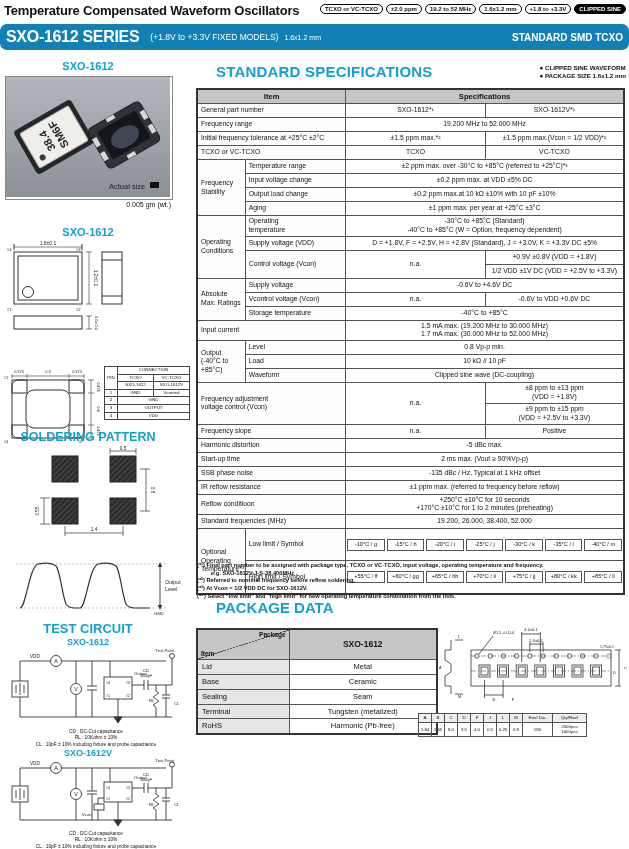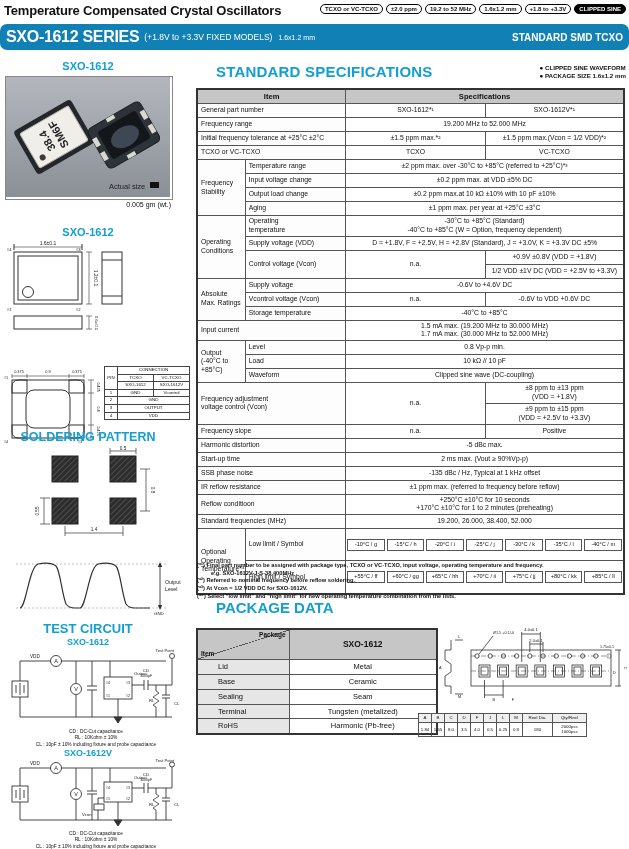--- a/index.html
+++ b/index.html
@@ -7,21 +7,21 @@
         font-family:"Liberation Sans",sans-serif;color:#111;}
   .abs{position:absolute;}
   
   .doc-title{left:4px;top:3px;font-size:13px;font-weight:bold;letter-spacing:-0.2px;}
   .badges{right:3px;top:4px;display:flex;gap:3px;}
   .badge{border:1px solid #000;border-radius:5px;padding:1px 4px;font-size:6px;font-weight:bold;background:#fff;white-space:nowrap;}
   .badge.dark{background:#000;color:#fff;border-color:#000;}
   
   .banner{left:0;top:24px;width:629px;height:26px;background:#1180b4;display:flex;align-items:center;color:#fff;border-radius:7px;}
   .banner .series{font-size:16px;font-weight:bold;margin-left:6px;letter-spacing:-0.3px;}
-  .banner .models{font-size:8.5px;margin-left:5px;}
+  .banner .models{font-size:8.5px;margin-left:11px;}
   .banner .size{font-size:7px;margin-left:6px;}
   .banner .type{position:absolute;right:6px;font-size:10px;font-weight:bold;}
   .sec-title{font-weight:bold;color:#129fd2;margin-left:20px;}
   
   .ltitle{left:0;width:176px;text-align:center;font-size:11px;font-weight:bold;color:#129fd2;}
   .photo{left:5px;top:76px;width:166px;height:122px;border:1px solid #888;}
   .weight{left:5px;top:201px;width:166px;text-align:right;font-size:7px;}
   .conn{position:absolute;left:104px;top:366px;border-collapse:collapse;table-layout:fixed;width:86px;font-size:4.4px;text-align:center;}
   .conn td{border:1px solid #444;padding:0;line-height:1.5;overflow:hidden;white-space:nowrap;}
   .notes{left:4px;width:184px;text-align:center;font-size:4.8px;line-height:1.35;}
@@ -33,38 +33,38 @@
   .spec th,.spec td{border:1px solid #555;padding:1px 2px;text-align:center;white-space:pre-line;line-height:1.3;height:11px;overflow:hidden;}
   .spec th{background:#c6c6c6;font-size:7.6px;}
   .spec td.i,.spec td.g{text-align:left;padding-left:3px;background:#fdfdfd;}
   .optwrap{display:flex;gap:2px;padding:0 1px;}
   .optwrap span{flex:1;border:1px solid #555;font-size:5.6px;line-height:1.7;white-space:nowrap;overflow:hidden;}
   .footnotes{left:197px;top:562px;width:430px;font-size:5.7px;font-weight:bold;line-height:1.35;}
   .footnotes .indent{padding-left:14px;}
   .pkg-title{left:196px;top:599px;font-size:15px;}
   table.pkg{position:absolute;left:196px;top:628px;width:240px;border-collapse:collapse;table-layout:fixed;font-size:7.5px;border:2px solid #333;}
   .pkg td{border:1px solid #555;text-align:center;padding:2px 2px;line-height:1.3;white-space:pre-line;}
-  .pkg td.lab{background:#e6e6e6;text-align:left;padding-left:20px;}
+  .pkg td.lab{background:#e6e6e6;text-align:left;padding-left:4px;}
   .pkg td.mod{background:#c6c6c6;font-weight:bold;font-size:8.5px;}
   .pkg td.diag{background:#c6c6c6;position:relative;height:22px;padding:0;
     background-image:linear-gradient(to bottom right,transparent 49.3%,#555 49.3%,#555 50.7%,transparent 50.7%);}
   .pkg .dg-top{position:absolute;top:1px;right:3px;font-size:6.5px;font-weight:bold;}
   .pkg .dg-bot{position:absolute;bottom:1px;left:3px;font-size:6.5px;font-weight:bold;}
   .tape-title{left:440px;top:606px;width:186px;text-align:center;font-size:11px;}
   table.tapet{position:absolute;left:418px;top:713px;border-collapse:collapse;table-layout:fixed;font-size:4.4px;border:1px solid #444;}
   .tapet td{border:1px solid #555;text-align:center;padding:1px 0;white-space:pre-line;line-height:1.3;overflow:hidden;}
   .tapet .hd{background:#eee;}
   svg text{font-family:"Liberation Sans",sans-serif;fill:#222;}
 </style>
 </head>
 <body>
 
 <div class="page">
 
-  <div class="abs doc-title">Temperature Compensated Crystal Oscillators</div>
+  <div class="abs doc-title">Temperature Compensated Waveform Oscillators</div>
   <div class="abs badges">
     <span class="badge">TCXO or VC-TCXO</span>
     <span class="badge">±2.0 ppm</span>
     <span class="badge">19.2 to 52 MHz</span>
     <span class="badge">1.6x1.2 mm</span>
     <span class="badge">+1.8 to +3.3V</span>
     <span class="badge dark">CLIPPED SINE</span>
   </div>
 
   <div class="abs banner">

